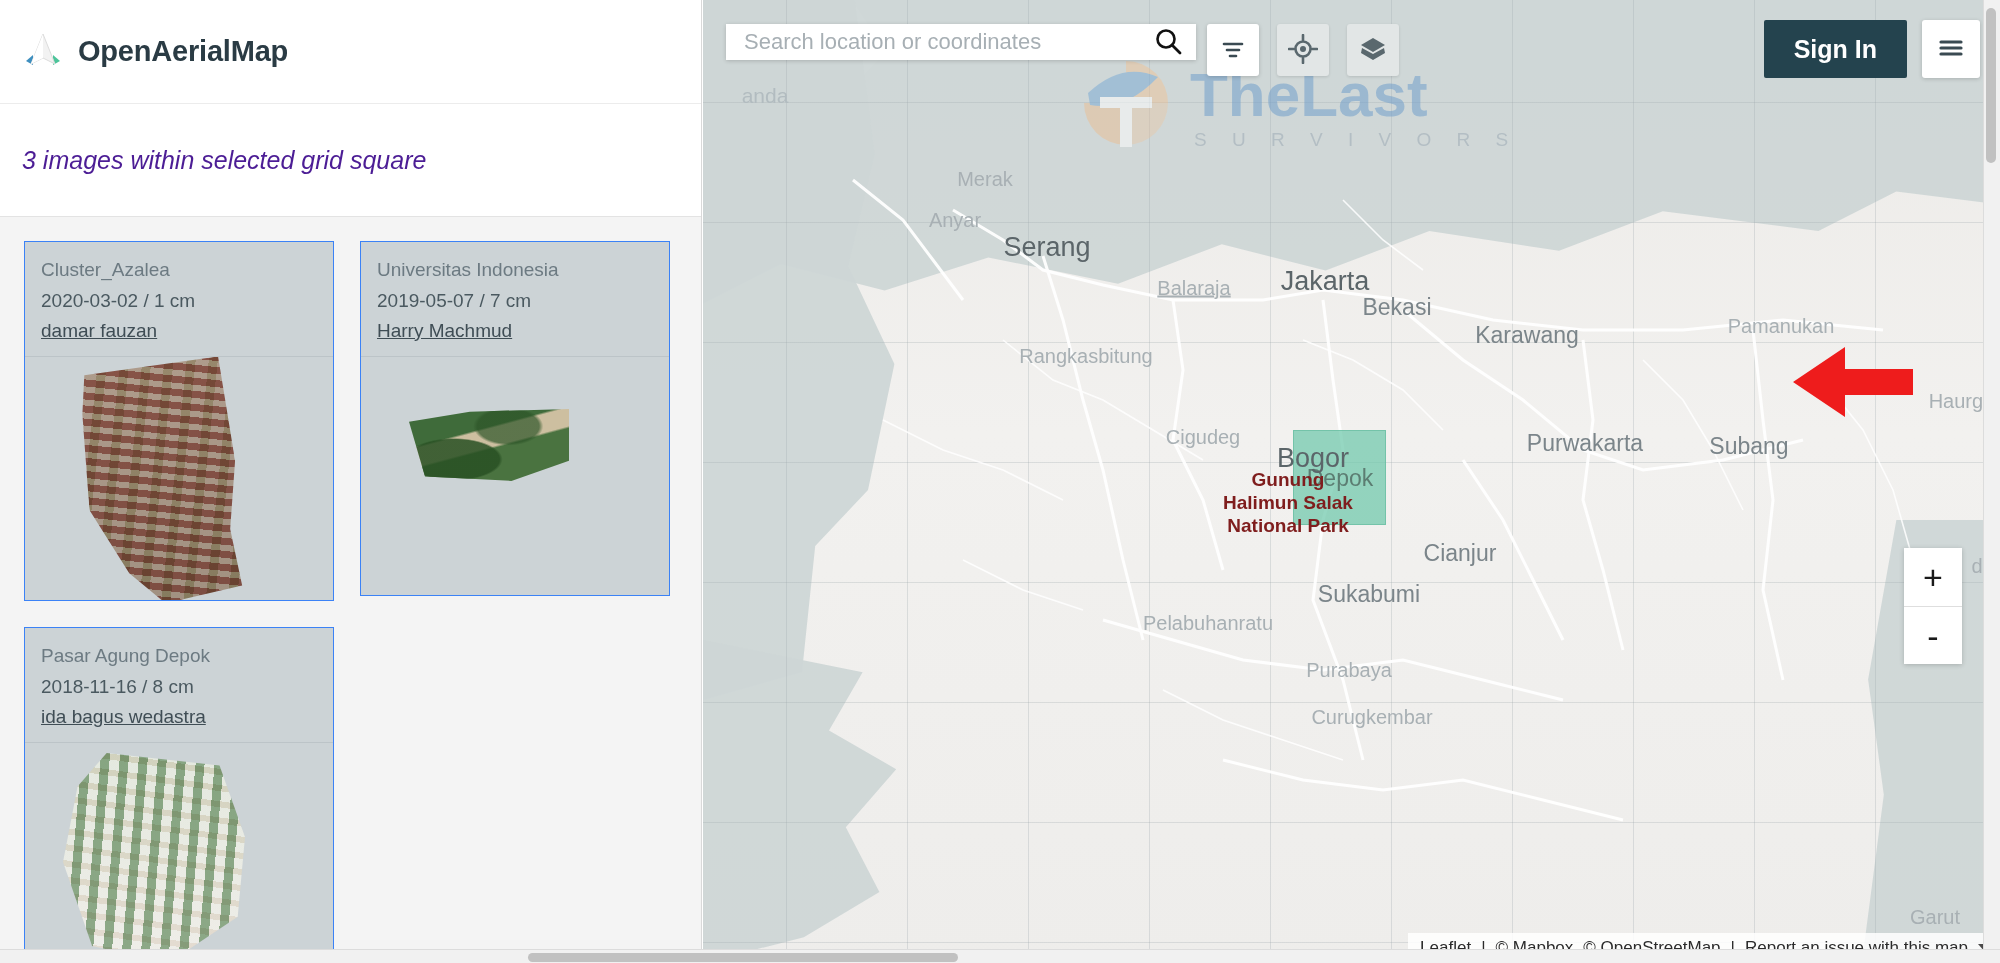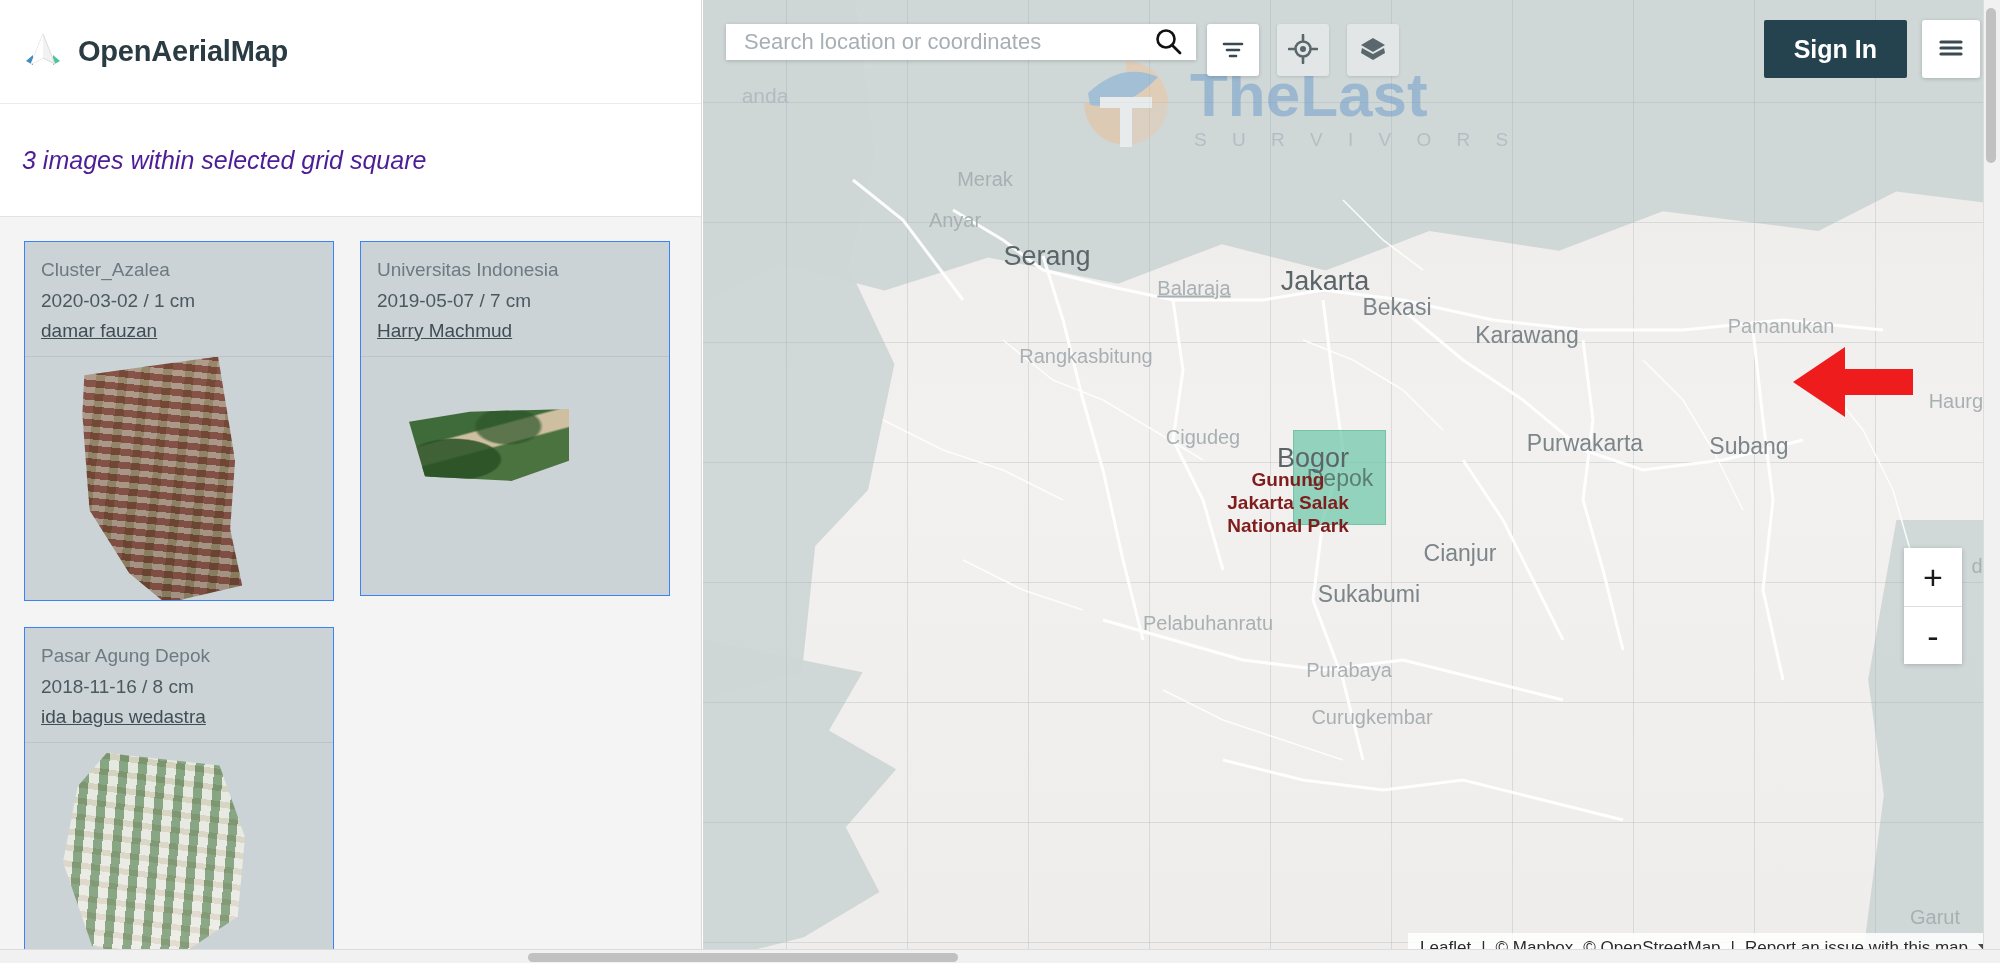--- a/index.html
+++ b/index.html
@@ -419,21 +419,21 @@
     <div class="arrow">
       <svg width="120" height="70" viewBox="0 0 120 70">
         <polygon points="0,35 52,0 52,22 120,22 120,48 52,48 52,70" fill="#ee1c1c"></polygon>
       </svg>
     </div>
 
     <div id="map-labels">
         <div class="map-label lbl-sea" style="left: 62px; top: 96px;">anda</div>
         <div class="map-label lbl-minor" style="left: 282px; top: 179px;">Merak</div>
         <div class="map-label lbl-minor" style="left: 252px; top: 220px;">Anyar</div>
-        <div class="map-label lbl-major" style="left: 344px; top: 256px;">Serang</div>
+        <div class="map-label lbl-major" style="left: 344px; top: 247px;">Serang</div>
         <div class="map-label lbl-minor" style="left: 491px; top: 288px; text-decoration: underline;">Balaraja</div>
         <div class="map-label lbl-major" style="left: 622px; top: 281px;">Jakarta</div>
         <div class="map-label lbl-city" style="left: 694px; top: 307px; text-align: right;">Bekasi</div>
         <div class="map-label lbl-city" style="left: 824px; top: 335px;">Karawang</div>
         <div class="map-label lbl-minor" style="left: 1078px; top: 326px;">Pamanukan</div>
         <div class="map-label lbl-minor" style="left: 383px; top: 356px;">Rangkasbitung</div>
         <div class="map-label lbl-minor" style="left: 500px; top: 437px;">Cigudeg</div>
         <div class="map-label lbl-major" style="left: 610px; top: 458px;">Bogor</div>
         <div class="map-label lbl-city" style="left: 882px; top: 443px;">Purwakarta</div>
         <div class="map-label lbl-city" style="left: 1046px; top: 446px;">Subang</div>
@@ -441,21 +441,21 @@
         <div class="map-label lbl-city" style="left: 757px; top: 553px;">Cianjur</div>
         <div class="map-label lbl-minor" style="left: 1283px; top: 566px;">dar</div>
         <div class="map-label lbl-city" style="left: 666px; top: 594px;">Sukabumi</div>
         <div class="map-label lbl-minor" style="left: 505px; top: 623px;">Pelabuhanratu</div>
         <div class="map-label lbl-minor" style="left: 646px; top: 670px;">Purabaya</div>
         <div class="map-label lbl-minor" style="left: 669px; top: 717px;">Curugkembar</div>
         <div class="map-label lbl-minor" style="left: 1232px; top: 917px;">Garut</div>
       </div>
     <div class="map-label lbl-park" id="park-label" style="left: 585px; top: 503px;">
         <div>Gunung</div>
-        <div>Jakarta Salak</div>
+        <div>Halimun Salak</div>
         <div>National Park</div>
       </div>
 
     <div class="search-wrap">
       <input class="search-input" type="text" placeholder="Search location or coordinates" style="">
       <button class="search-btn">
         <span>
           <svg width="30" height="30" viewBox="0 0 30 30">
             <circle cx="13" cy="13" r="8.5" fill="none" stroke="#111" stroke-width="2.6"></circle>
             <line x1="19" y1="19" x2="27" y2="27" stroke="#111" stroke-width="2.8" stroke-linecap="round"></line>

